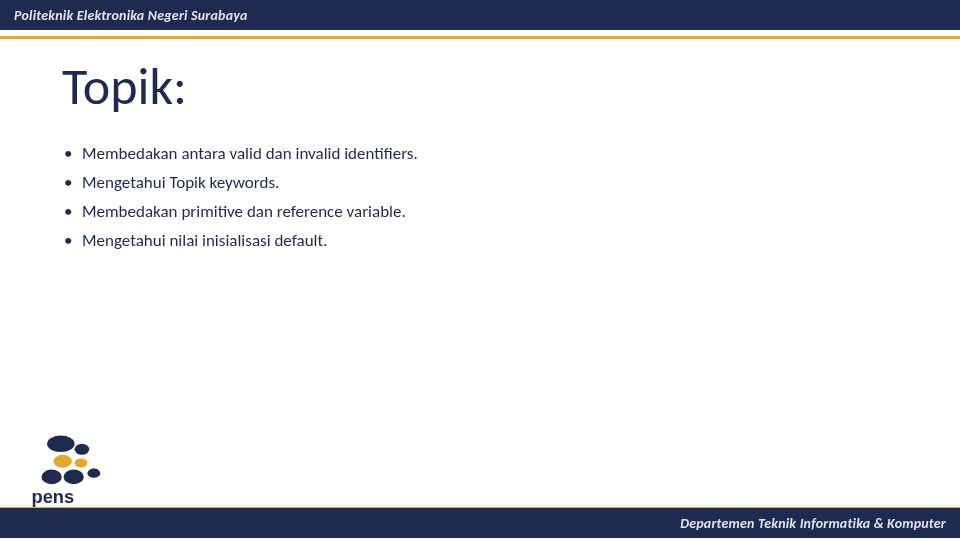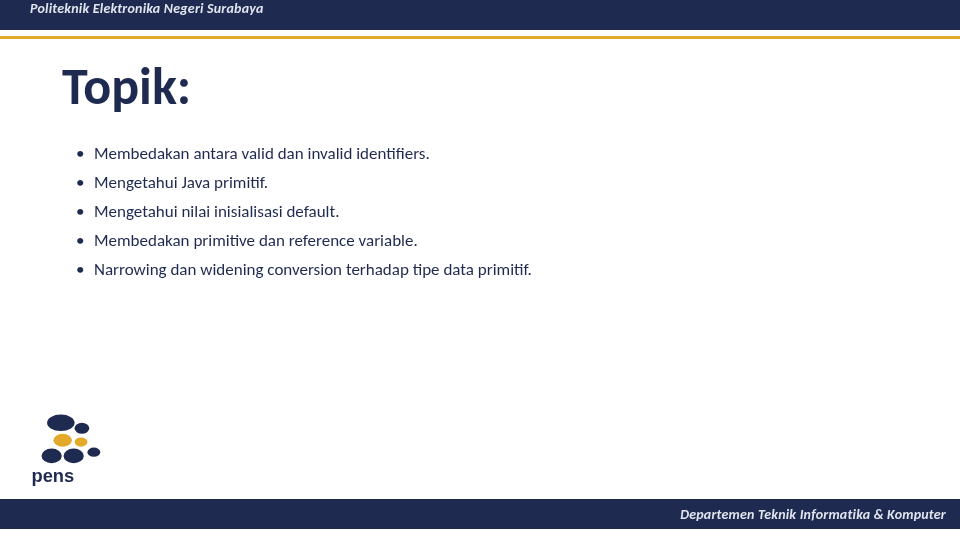--- a/index.html
+++ b/index.html
@@ -1,53 +1,52 @@
 <!DOCTYPE html>
 <html><head>
 <meta charset="utf-8">
 <style>
   * { margin: 0; padding: 0; box-sizing: border-box; }
   html, body { width: 960px; height: 540px; font-family: Calibri, "Segoe UI", Arial, sans-serif; background: #fff; overflow: hidden; }
   .slide { position: relative; width: 960px; height: 540px; }
 
-  .header-bar { position: absolute; top: 0; left: 0; right: 0; height: 30px; background: #1f2a50; display: flex; align-items: flex-start; padding-left: 30px; }
+  .header-bar { position: absolute; top: 0; left: 0; right: 0; height: 30px; background: #1f2a50; display: flex; align-items: center; padding-left: 14px; }
   .header-text { color: #e0e4ee; font-weight: bold; font-style: italic; font-size: 14px; letter-spacing: 0.2px; }
   .gold-line-top { position: absolute; top: 36px; left: 0; right: 0; height: 3px; background: #e3a92a; }
 
-  .title { position: absolute; top: 54px; left: 62px; color: #1f2a50; font-size: 52px; font-weight: 700; }
+  .title { position: absolute; top: 54px; left: 62px; color: #1f2a50; font-size: 52px; font-weight: 400; }
 
-  .bullets { position: absolute; top: 140px; left: 76px; color: #1f2a50; font-size: 17px; line-height: 1.7; }
+  .bullets { position: absolute; top: 140px; left: 64px; color: #1f2a50; font-size: 17px; line-height: 1.7; }
   .bullets li { list-style: none; position: relative; padding-left: 18px; }
   .bullets li::before { content: "•"; position: absolute; left: 0; top: 0; color: #1f2a50; }
 
-  .logo { position: absolute; left: 24px; bottom: 52px; width: 92px; height: 78px; text-align: right; }
+  .logo { position: absolute; left: 24px; bottom: 31px; width: 92px; height: 78px; text-align: right; }
   .logo svg { width: 100%; height: 100%; }
 
   .gold-line-bottom { position: absolute; bottom: 30px; left: 0; right: 0; height: 3px; background: #e3a92a; }
-  .footer-bar { position: absolute; bottom: 11px; left: 0; right: 0; height: 30px; background: #1f2a50; display: flex; align-items: center; justify-content: flex-end; padding-right: 14px; }
+  .footer-bar { position: absolute; bottom: 2px; left: 0; right: 0; height: 30px; background: #1f2a50; display: flex; align-items: center; justify-content: flex-end; padding-right: 14px; }
   .footer-text { color: #e0e4ee; font-weight: bold; font-style: italic; font-size: 14px; letter-spacing: 0.2px; }
 </style>
 </head>
 <body>
 
 <div class="slide">
 
   <div class="header-bar">
     <span class="header-text">Politeknik Elektronika Negeri Surabaya</span>
   </div>
   <div class="gold-line-top"></div>
 
   <h1 class="title">Topik:</h1>
 
   <ul class="bullets">
     <li>Membedakan antara valid dan invalid identifiers.</li>
-    <li>Mengetahui Java primitif.</li>
+    <li>Mengetahui Topik keywords.</li>
+    <li>Membedakan primitive dan reference variable.</li>
     <li>Mengetahui nilai inisialisasi default.</li>
-    <li>Membedakan primitive dan reference variable.</li>
-    <li>Narrowing dan widening conversion terhadap tipe data primitif.</li>
   </ul>
 
   <div class="logo">
     <svg viewBox="0 0 100 85">
       <ellipse cx="40" cy="14" rx="15" ry="9" fill="#1f2a50"></ellipse>
       <ellipse cx="63" cy="20" rx="8" ry="6" fill="#1f2a50"></ellipse>
       <ellipse cx="42" cy="33" rx="10" ry="7" fill="#e3a92a"></ellipse>
       <ellipse cx="62" cy="35" rx="7" ry="5" fill="#e3a92a"></ellipse>
       <ellipse cx="30" cy="50" rx="11" ry="8" fill="#1f2a50"></ellipse>
       <ellipse cx="54" cy="50" rx="11" ry="8" fill="#1f2a50"></ellipse>

